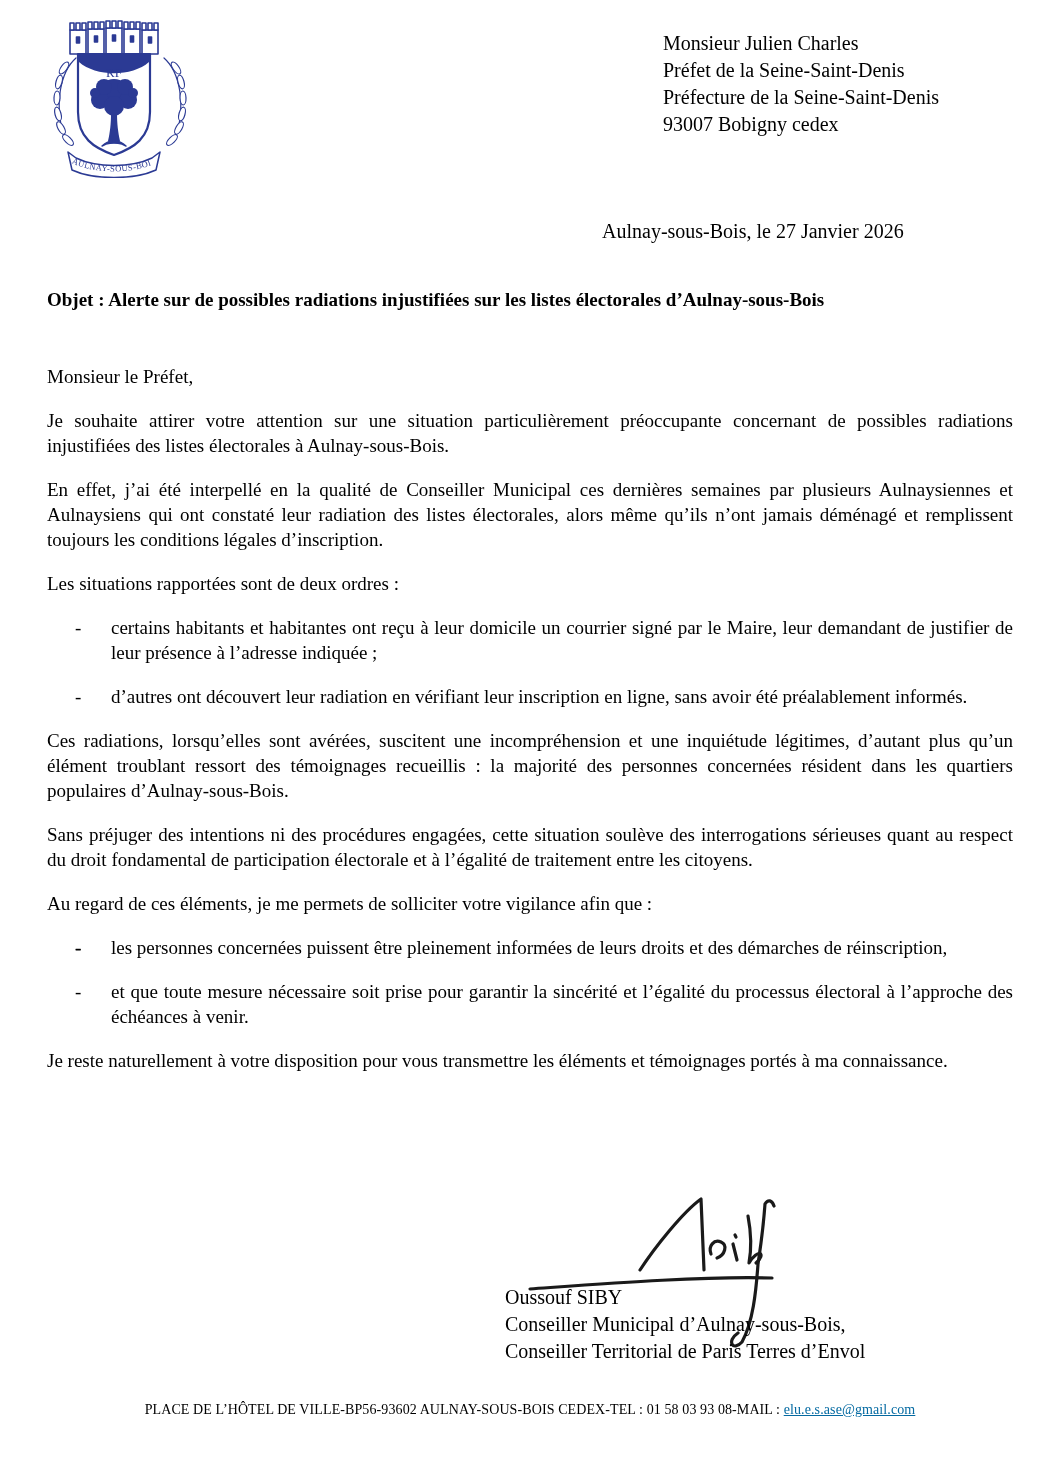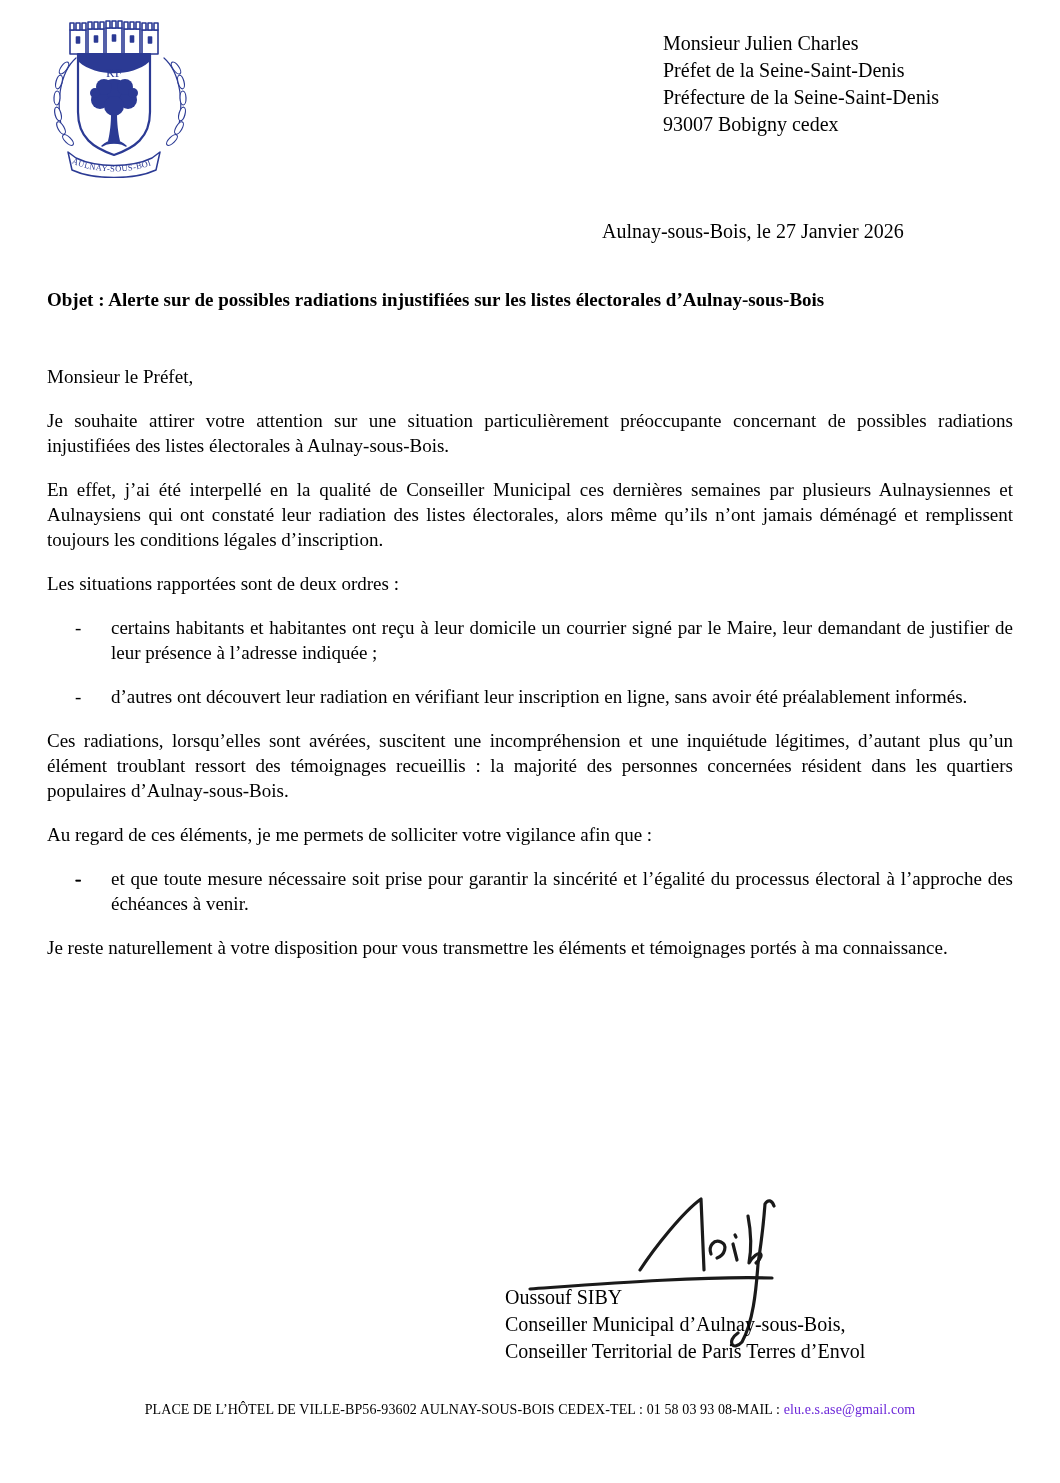--- a/index.html
+++ b/index.html
@@ -31,21 +31,21 @@
   .letter-body p.subject { margin-bottom: 52px; font-weight: bold; }
   .li { position: relative; padding-left: 64px; margin: 0 0 19px 0; text-align: justify; }
   .li .dash { position: absolute; left: 28px; top: 0; }
 
   
   .sig-script { position: absolute; left: 520px; top: 1192px; width: 370px; height: 165px; pointer-events: none; }
   .sig-block { position: absolute; left: 505px; top: 1284px; font-size: 20px; line-height: 27px; }
 
   
   .footer { position: absolute; left: 0; top: 1402px; width: 100%; text-align: center; font-size: 14px; letter-spacing: 0.1px; }
-  .footer .email { color: #6d28d9; cursor: pointer; }
+  .footer .email { color: #0369a1; text-decoration: underline; cursor: pointer; }
 </style>
 </head>
 <body>
 
 <div class="page">
 
   <svg class="logo" viewBox="0 0 136 158" fill="none" stroke-linecap="round" stroke-linejoin="round">
 
     <g stroke="#2b3a94" stroke-width="1.6" fill="#ffffff">
       <g>
@@ -157,28 +157,30 @@
       <span class="dash">-</span>
       <span>certains habitants et habitantes ont reçu à leur domicile un courrier signé par le Maire, leur demandant de justifier de leur présence à l’adresse indiquée ;</span>
     </div>
     <div class="li">
       <span class="dash">-</span>
       <span>d’autres ont découvert leur radiation en vérifiant leur inscription en ligne, sans avoir été préalablement informés.</span>
     </div>
 
     <p>Ces radiations, lorsqu’elles sont avérées, suscitent une incompréhension et une inquiétude légitimes, d’autant plus qu’un élément troublant ressort des témoignages recueillis : la majorité des personnes concernées résident dans les quartiers populaires d’Aulnay-sous-Bois.</p>
 
+    <p>Sans préjuger des intentions ni des procédures engagées, cette situation soulève des interrogations sérieuses quant au respect du droit fondamental de participation électorale et à l’égalité de traitement entre les citoyens.</p>
 
     <p>Au regard de ces éléments, je me permets de solliciter votre vigilance afin que :</p>
 
     <div class="li">
       <span class="dash">-</span>
     </div>
     <div class="li">
       <span class="dash">-</span>
+      <span>les personnes concernées puissent être pleinement informées de leurs droits et des démarches de réinscription,</span>
     </div>
     <div class="li">
       <span class="dash">-</span>
       <span>et que toute mesure nécessaire soit prise pour garantir la sincérité et l’égalité du processus électoral à l’approche des échéances à venir.</span>
     </div>
 
     <p>Je reste naturellement à votre disposition pour vous transmettre les éléments et témoignages portés à ma connaissance.</p>
 
   </div>
 

